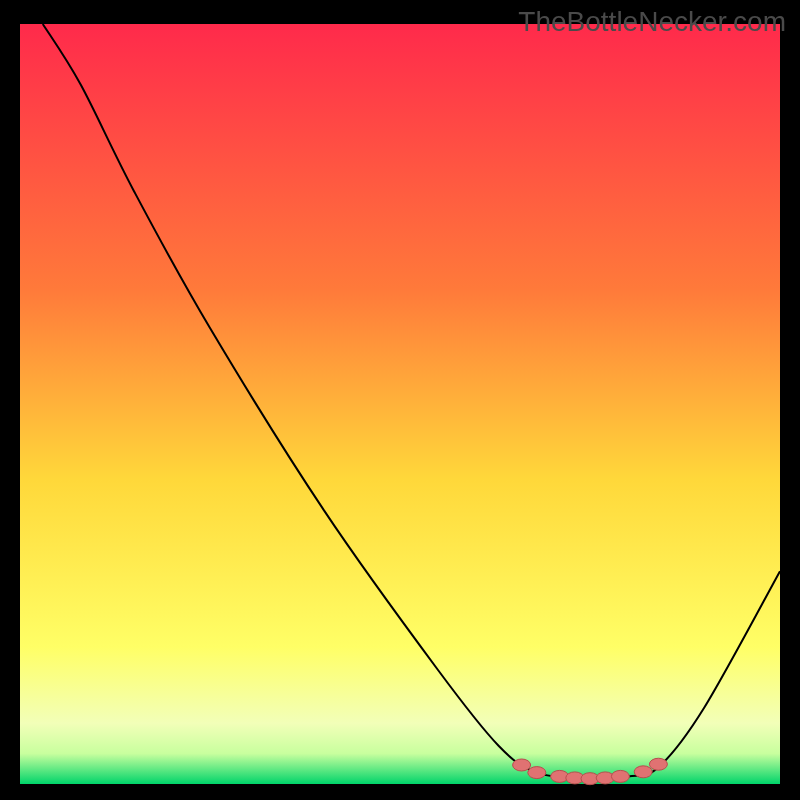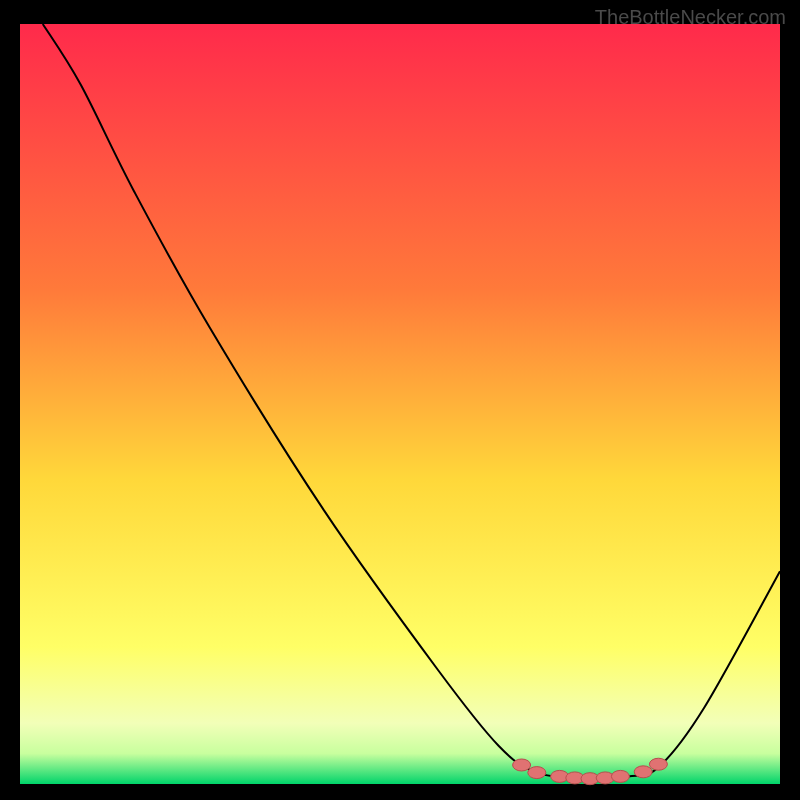--- a/index.html
+++ b/index.html
@@ -1,17 +1,17 @@
 <!DOCTYPE html>
 <html><head>
   <meta charset="utf-8">
   <style>
     body{margin:0;padding:0;background:#000;width:800px;height:800px;overflow:hidden;font-family:Arial,sans-serif}
     .wrap{position:relative;width:800px;height:800px}
-    .attribution{position:absolute;top:6px;right:14px;color:#4a4a4a;font-size:20px;font-weight:400}
+    .attribution{position:absolute;top:6px;right:14px;color:#4a4a4a;font-size:28px;font-weight:400}
     svg{display:block}
   </style>
 </head>
 <body>
 
 <div class="wrap">
   <div class="attribution">TheBottleNecker.com</div>
   <svg id="chart" width="800" height="800">
     <defs>
       <linearGradient id="bg" x1="0" y1="0" x2="0" y2="1">

